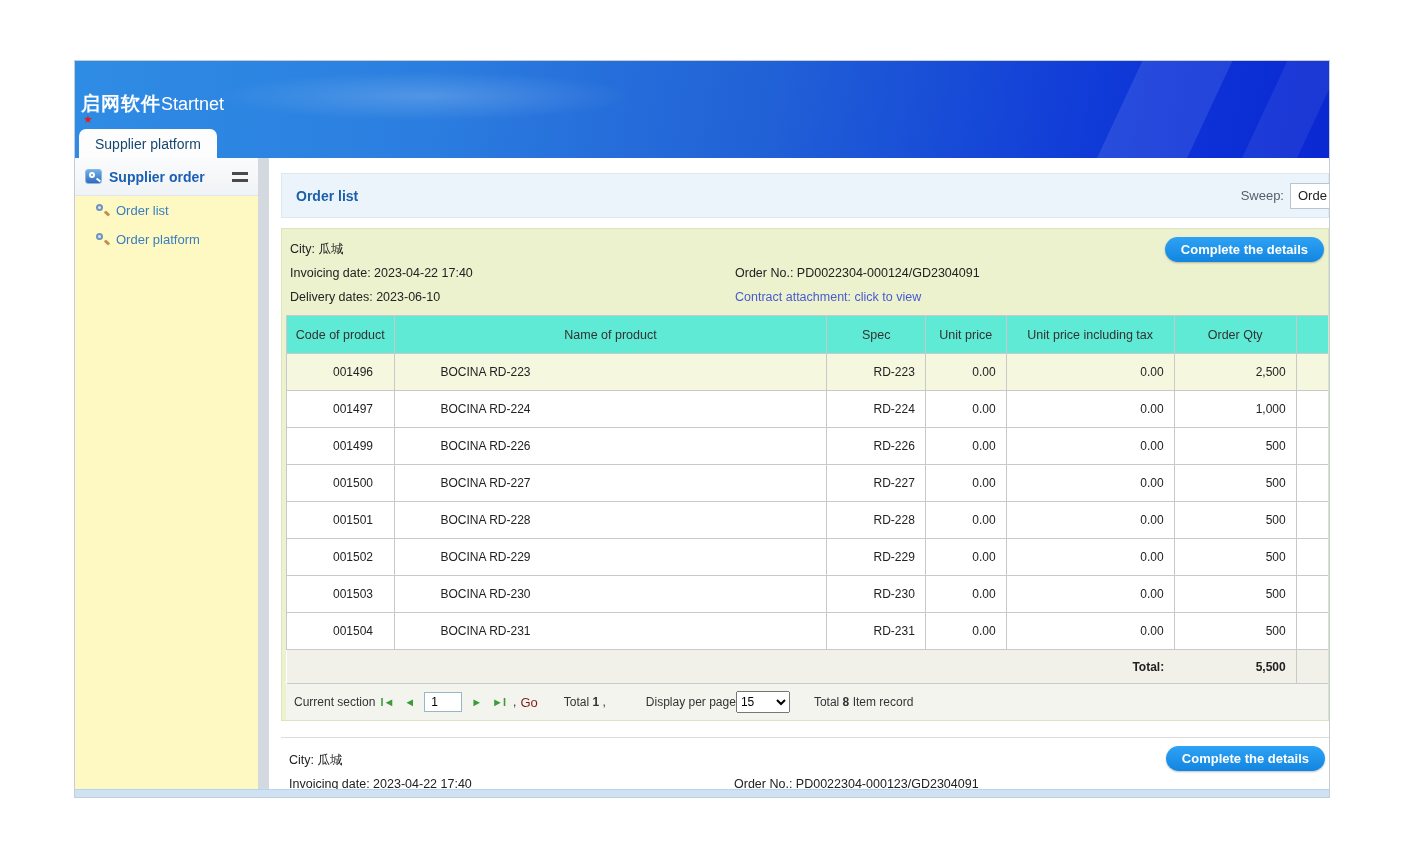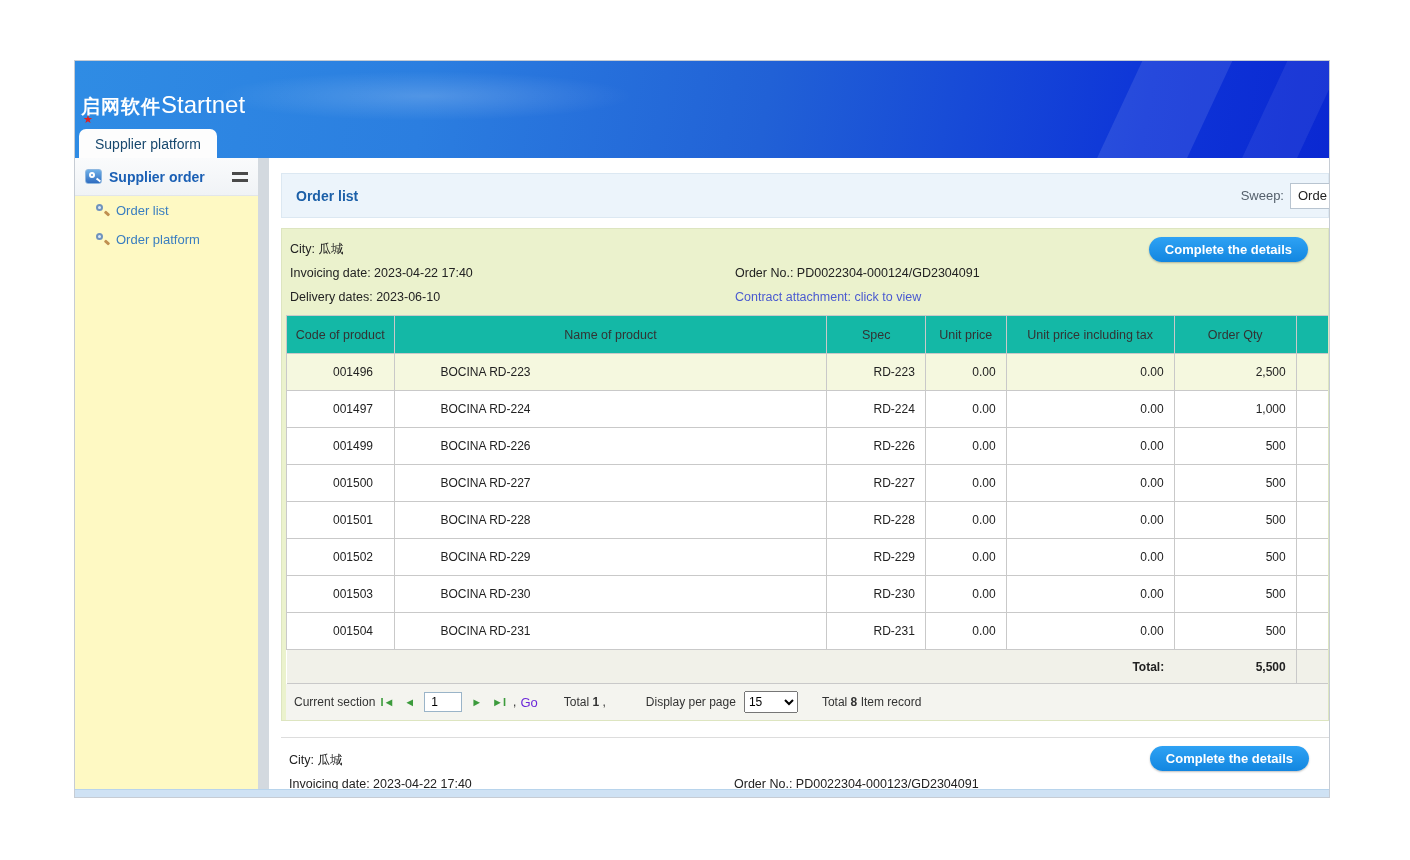--- a/index.html
+++ b/index.html
@@ -12,21 +12,21 @@
   .hdr { position:relative; height:97px; overflow:hidden;
          background:linear-gradient(100deg,#2f8ce4 0%,#2b7ee0 28%,#2161d6 55%,#0e35d8 85%,#0a28d2 100%); }
   .hdr .streak1 { position:absolute; right:120px; top:-20px; width:90px; height:140px;
                   background:rgba(255,255,255,0.10); transform:skewX(-25deg); }
   .hdr .streak2 { position:absolute; right:10px; top:-20px; width:55px; height:140px;
                   background:rgba(255,255,255,0.07); transform:skewX(-25deg); }
   .hdr .glow { position:absolute; left:140px; top:10px; width:420px; height:50px; border-radius:50%;
                background:radial-gradient(ellipse at center, rgba(255,255,255,0.18), rgba(255,255,255,0) 70%); }
   .logo { position:absolute; left:6px; top:30px; color:#ffffff; font-size:19px; white-space:nowrap; }
   .logo .cn { font-weight:bold; letter-spacing:1px; }
-  .logo .en { font-size:24px; }
+  .logo .en { font-size:18px; }
   .logo-star { position:absolute; left:2px; top:22px; color:#e02020; font-size:11px; }
   .tab { position:absolute; left:4px; bottom:0; height:29px; min-width:130px; padding:0 16px;
          background:#fdfdfd; border-radius:7px 7px 0 0; color:#17486e; font-size:14px;
          display:flex; align-items:center; }
 
   
   .body { display:flex; height:631px; }
   .sidebar { width:183px; background:#fef9c3; flex:none; }
   .side-head { height:38px; display:flex; align-items:center; padding:0 10px;
                background:linear-gradient(#fafbfc,#f0f3f6); border-bottom:1px solid #e2e6ea; }
@@ -54,49 +54,49 @@
   .sweep .sl { color:#55606c; font-size:13px; margin-right:6px; }
   .sweep .sv { width:84px; height:26px; background:#ffffff; border:1px solid #b8c4d0;
                font-size:13px; color:#222; display:flex; align-items:center; padding-left:7px; }
 
   
   .panel1 { margin-top:10px; background:#ebf2cd; border:1px solid #dde5c0; position:relative;
             padding:8px 0 0 4px; overflow:hidden; }
   .info-row { display:flex; font-size:12.5px; color:#222; line-height:24px; padding-left:4px; }
   .info-row .l { width:445px; flex:none; }
   .link { color:#4a5ad0; cursor:pointer; }
-  .btn { position:absolute; top:8px; right:20px; height:25px; padding:0 16px; border:none;
+  .btn { position:absolute; top:8px; right:4px; height:25px; padding:0 16px; border:none;
          border-radius:13px; background:linear-gradient(#2ea2f4,#1286e0); color:#fff;
          font-weight:bold; font-size:13px; font-family:"Liberation Sans",sans-serif; cursor:pointer;
          box-shadow:0 1px 2px rgba(0,0,0,0.25); }
 
   table.grid { border-collapse:collapse; table-layout:fixed; min-width:1069px; margin-top:6px;
                font-size:12px; color:#222; background:#fff; }
-  .grid th { height:38px; background:#14b8a6; border:1px solid #c9c9c9; font-weight:normal;
+  .grid th { height:38px; background:#5eead4; border:1px solid #c9c9c9; font-weight:normal;
              font-size:12.5px; color:#333; text-align:center; overflow:hidden; white-space:nowrap; }
   .grid td { height:37px; border:1px solid #c9c9c9; padding:0 10px; overflow:hidden; white-space:nowrap; }
   .grid td.c0,.grid td.c1,.grid td.c2 { text-align:left;padding-left:46px; }
   .grid td.c3,.grid td.c4,.grid td.c5 { text-align:right; }
   .grid tr.hl td { background:#f5f8df; }
   .grid tr.totals td { height:34px; background:#f1f1e9; border-left:none; border-right:none;
                        font-weight:bold; }
   .grid tr.totals td.tl { text-align:right; }
   .grid tr.totals td.tv { text-align:right; border-right:1px solid #c9c9c9; }
 
   .pager { height:36px; background:#f4f4ef; display:flex; align-items:center; font-size:12px;
            color:#333; padding-left:8px; margin-right:-1px; }
   .pgico { color:#3c9b3c; font-size:11px; font-weight:bold; margin:0 5px; cursor:pointer; white-space:nowrap; }
   .pg-input { width:38px; height:20px; border:1px solid #9ab4c8; font-size:12px; text-align:left;
               padding-left:6px; margin:0 4px; font-family:"Liberation Sans",sans-serif; }
-  .go { color:#6d28d9; font-size:13px; margin-left:4px; cursor:pointer; }
+  .go { color:#7f1d1d; font-size:13px; margin-left:4px; cursor:pointer; }
   .pg-sep { margin-left:2px; color:#333; }
   .pg-total { margin-left:26px; }
   .pg-bold { font-weight:bold; }
   .pg-disp { margin-left:40px; }
-  .pg-select { width:54px; height:22px; margin-left:8px; font-size:12px;
+  .pg-select { width:54px; height:22px; font-size:12px;
                font-family:"Liberation Sans",sans-serif; }
   .pg-rec { margin-left:24px; }
 
   .panel2 { margin-top:16px; background:#ffffff; border-top:1px solid #dddddd; position:relative;
             padding:10px 0 30px 4px; }
 
   
   .bottom-strip { height:10px; background:#cfe2f4; border-top:1px solid #b8d4ec; }
 </style>
 </head>

